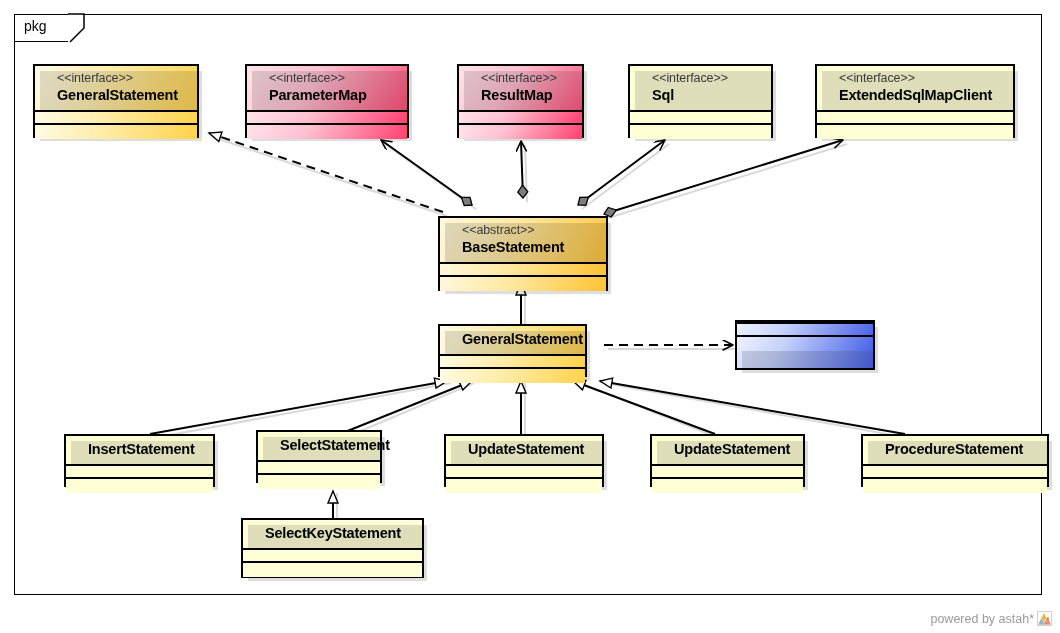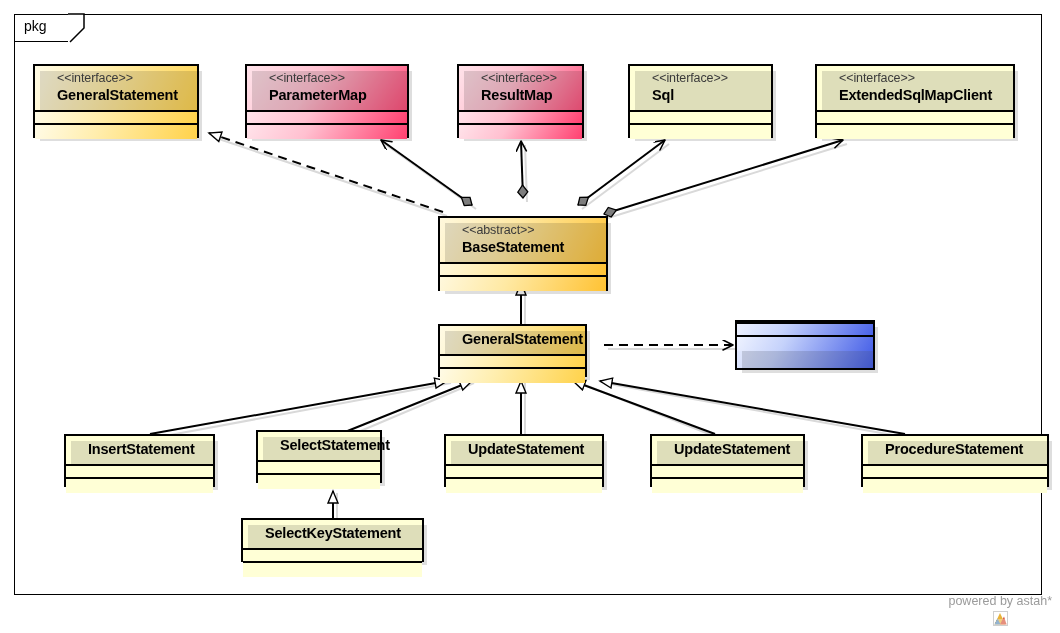--- a/index.html
+++ b/index.html
@@ -137,21 +137,20 @@
 
   
   #watermark {
     position: absolute;
     right: 8px;
     bottom: 7px;
     display: flex;
     align-items: center;
     gap: 3px;
     z-index: 20;
-    flex-direction: column;
   }
   #watermark .wm-text {
     font-size: 12.5px;
     color: #9b9b9b;
     font-family: "Liberation Sans", "DejaVu Sans", sans-serif;
   }
 </style>
 </head>
 <body>
 
@@ -333,21 +332,21 @@
 
   <div class="node th-cream" style="left:861px; top:434px; width:188px; height:53px;">
     <div class="shadow"></div>
     <div class="hdr">
       <span class="nm">ProcedureStatement</span>
     </div>
     <div class="cmp"></div>
     <div class="cmp last"></div>
   </div>
 
-  <div class="node th-cream" style="left:241px; top:518px; width:183px; height:44px;">
+  <div class="node th-cream" style="left:241px; top:518px; width:183px; height:60px;">
     <div class="shadow"></div>
     <div class="hdr">
       <span class="nm">SelectKeyStatement</span>
     </div>
     <div class="cmp"></div>
     <div class="cmp last"></div>
   </div>
 
   <div id="watermark">
     <span class="wm-text">powered by astah*</span>

